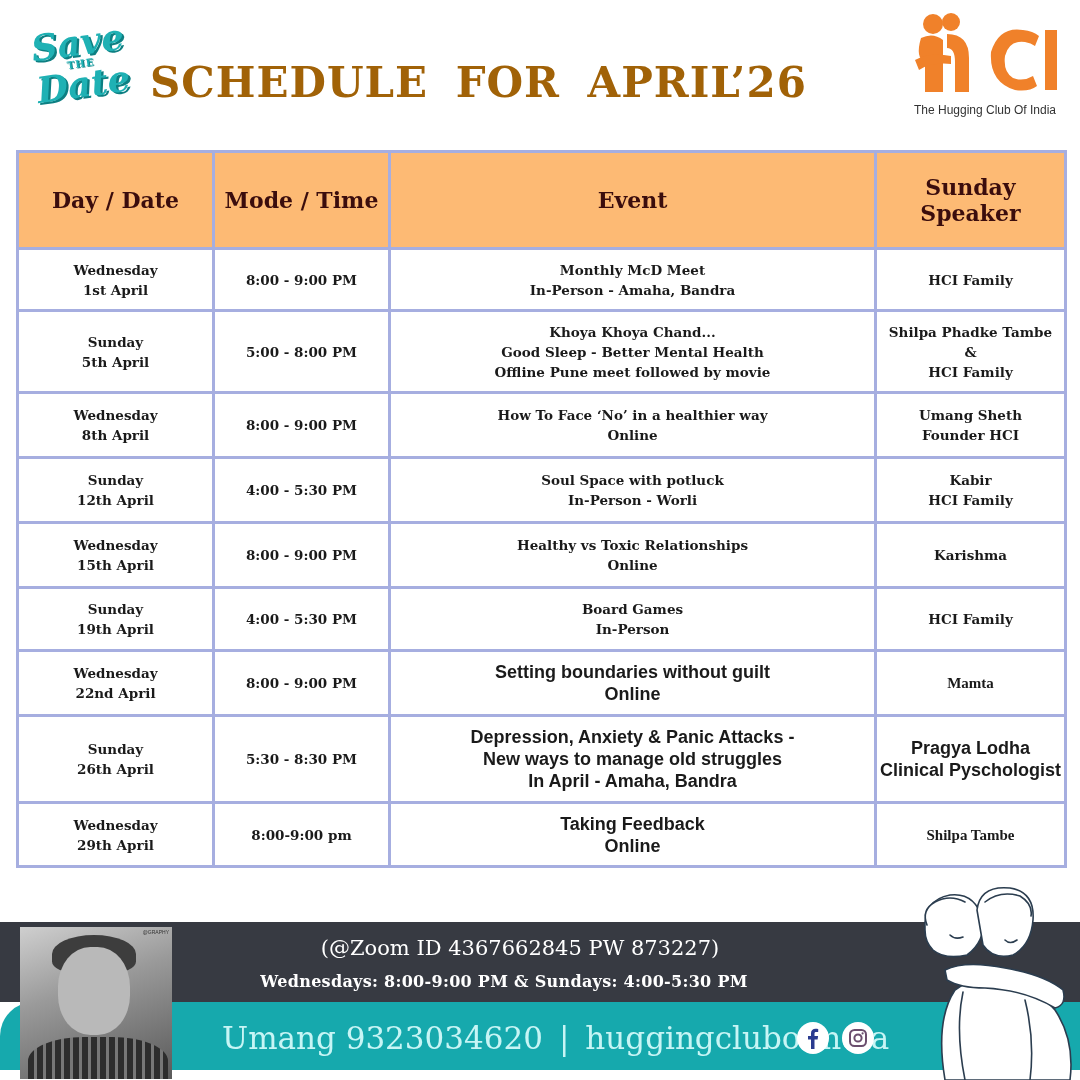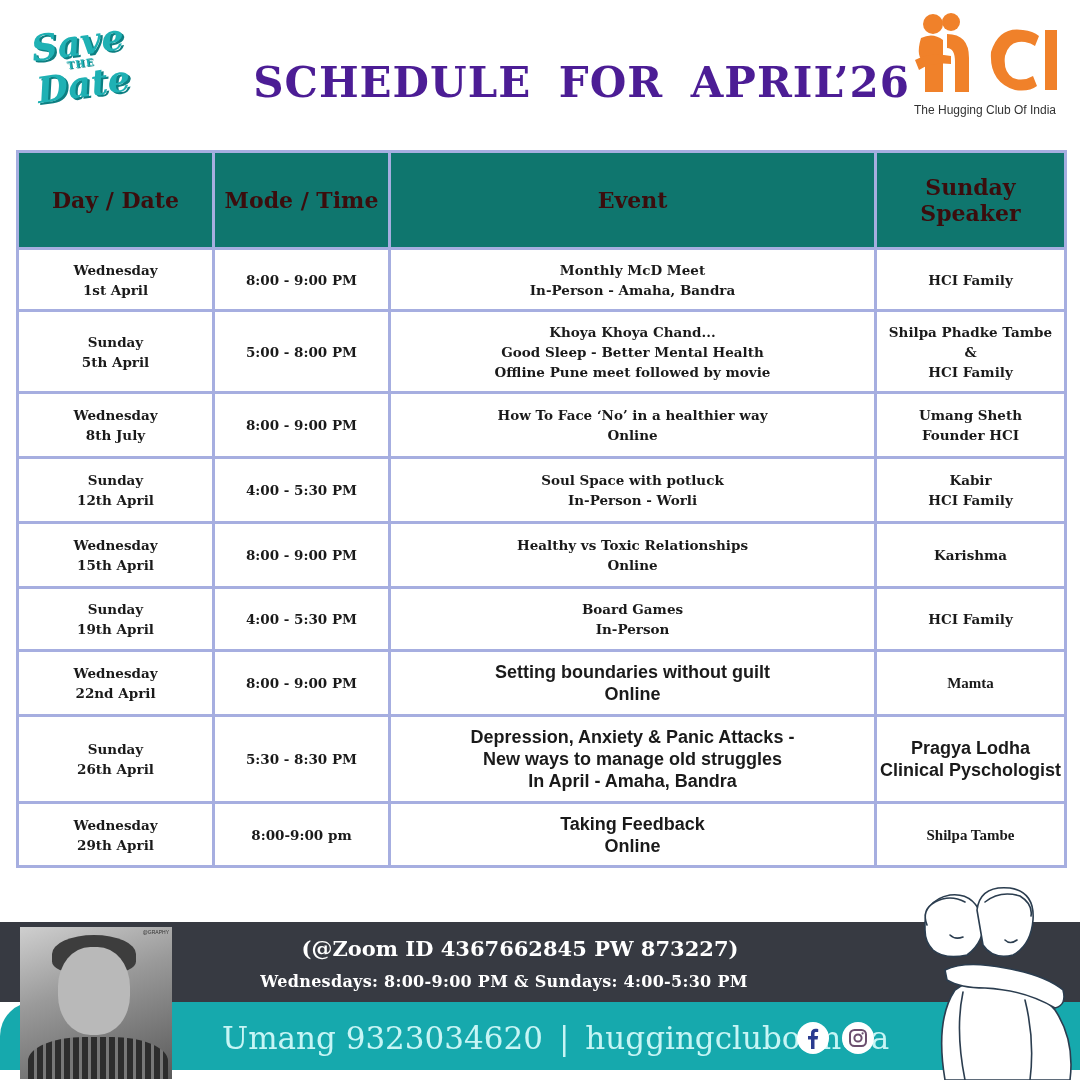--- a/index.html
+++ b/index.html
@@ -11,42 +11,42 @@
     position: absolute; left: 18px; top: 8px; width: 125px; height: 110px;
     display: flex; flex-direction: column; align-items: center; justify-content: center;
     color: #1fb1b4; font-family: "DejaVu Serif", serif; font-style: italic; font-weight: bold;
     line-height: 0.9; transform: rotate(-8deg);
   }
   .logo-std .w1 { font-size: 36px; text-shadow: 2px 2px 0 #0d7f82; }
   .logo-std .w2 { font-size: 10px; font-style: normal; letter-spacing: 1px; text-shadow: 1px 1px 0 #0d7f82; }
   .logo-std .w3 { font-size: 36px; text-shadow: 2px 2px 0 #0d7f82; }
 
   .page-title {
-    position: absolute; left: 150px; right: 170px; top: 58px; text-align: right;
+    position: absolute; left: 150px; right: 170px; top: 58px; text-align: left;
     font-family: "DejaVu Serif", serif; font-weight: bold; font-size: 42px;
-    color: #4c1d95; letter-spacing: 1px; word-spacing: 12px;
+    color: #a16207; letter-spacing: 1px; word-spacing: 12px;
   }
 
   .logo-hci { position: absolute; left: 905px; top: 12px; width: 160px; height: 110px; }
   .logo-hci .mark { position: absolute; left: 6px; top: 0; width: 150px; height: 86px; }
   .logo-hci .tagline {
     position: absolute; left: 0; right: 0; top: 91px; text-align: center;
     font-family: "Liberation Sans", sans-serif; font-size: 12px; color: #333;
   }
 
   
   .schedule {
     position: absolute; left: 16px; top: 150px; width: 1048px;
     border-collapse: collapse; table-layout: fixed;
   }
   .schedule th, .schedule td {
     border: 3px solid #a6aee0; text-align: center; vertical-align: middle;
   }
   .schedule th {
-    background: #0f766e; color: #3b0d0d; height: 97px;
+    background: #fdba74; color: #3b0d0d; height: 97px;
     font-family: "DejaVu Serif", serif; font-weight: bold; font-size: 22px;
   }
   .schedule td {
     font-family: "DejaVu Serif", serif; font-weight: bold; font-size: 13.5px;
     line-height: 20px; color: #1a1a1a; background: #fff;
   }
   .schedule td .ln { display: block; }
   .schedule td.sans, .schedule td.sans .ln { font-family: Liberation Sans, sans-serif; font-size: 18px; line-height: 22px; }
   .schedule td.narrow, .schedule td.narrow .ln { font-family: "Liberation Serif", serif; font-size: 15px; }
 
@@ -65,21 +65,21 @@
   .photo .head { position: absolute; left: 38px; top: 20px; width: 72px; height: 88px; border-radius: 45%; background: #b9b9b9; }
   .photo .hair { position: absolute; left: 32px; top: 8px; width: 84px; height: 38px; border-radius: 50% 50% 30% 30%; background: #3d3d3d; }
   .photo .shirt {
     position: absolute; left: 8px; top: 110px; width: 140px; height: 60px; border-radius: 40% 40% 0 0;
     background: repeating-linear-gradient(90deg, #2d2d2d 0 6px, #777 6px 9px), #333;
   }
   .photo .credit { position: absolute; right: 3px; top: 2px; font-family: "Liberation Sans", sans-serif; font-size: 5px; color: #333; }
 
   .zoom-line {
     position: absolute; left: 200px; width: 640px; top: 936px; text-align: center;
-    font-family: "DejaVu Serif", serif; font-weight: bold; font-size: 21px; color: #fff;
+    font-family: "DejaVu Serif", serif; font-weight: normal; font-size: 21px; color: #fff;
   }
   .hours-line {
     position: absolute; left: 184px; width: 640px; top: 972px; text-align: center;
     font-family: "DejaVu Serif", serif; font-weight: bold; font-size: 16px; color: #fff; letter-spacing: 0.3px;
   }
   .contact-line {
     position: absolute; left: 222px; top: 1020px; font-family: "DejaVu Serif", serif;
     font-size: 31px; color: #c7f5f5; white-space: nowrap;
   }
   .contact-line .sep { margin: 0 16px; }
@@ -156,21 +156,21 @@
         </td>
       <td>
           <span class="ln">Shilpa Phadke Tambe</span>
           <span class="ln">&amp;</span>
           <span class="ln">HCI Family</span>
         </td>
     </tr>
     <tr style="height:65px">
       <td>
           <span class="ln">Wednesday</span>
-          <span class="ln">8th July</span>
+          <span class="ln">8th April</span>
         </td>
       <td>8:00 - 9:00 PM</td>
       <td>
           <span class="ln">How To Face ‘No’ in a healthier way</span>
           <span class="ln">Online</span>
         </td>
       <td>
           <span class="ln">Umang Sheth</span>
           <span class="ln">Founder HCI</span>
         </td>

